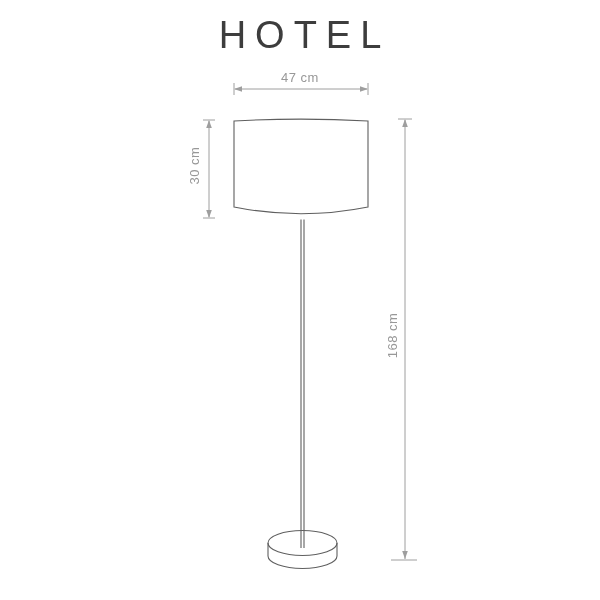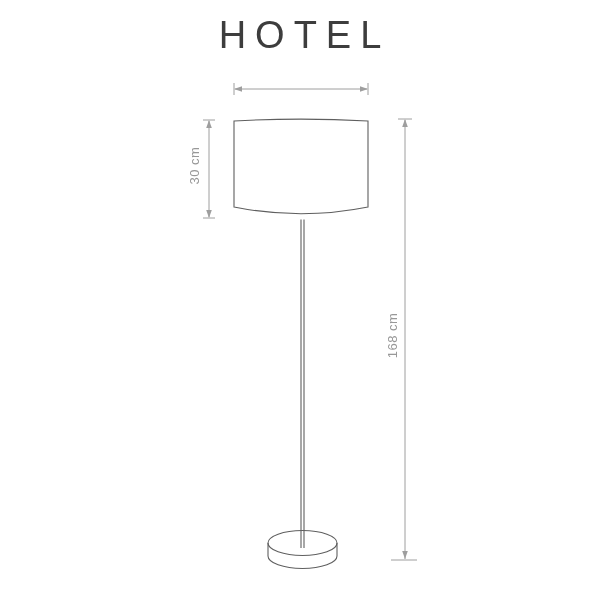--- a/index.html
+++ b/index.html
@@ -75,20 +75,21 @@
     stroke: none;
   }
 </style>
 </head>
 <body>
 
 <div id="canvas">
 
   <div class="product-title">HOTEL</div>
 
+  <div class="dim-label width">47 cm</div>
 
   <div class="dim-label rot shade-height">30 cm</div>
 
   <div class="dim-label rot total-height">168 cm</div>
 
   <svg width="600" height="600" viewBox="0 0 600 600" style="position:absolute; left:0; top:0;">
 
     <g>
       <path class="outline" d="M234,121 Q301,117.2 368,121 L368,207 Q301,220.5 234,207 Z"></path>
     </g>

